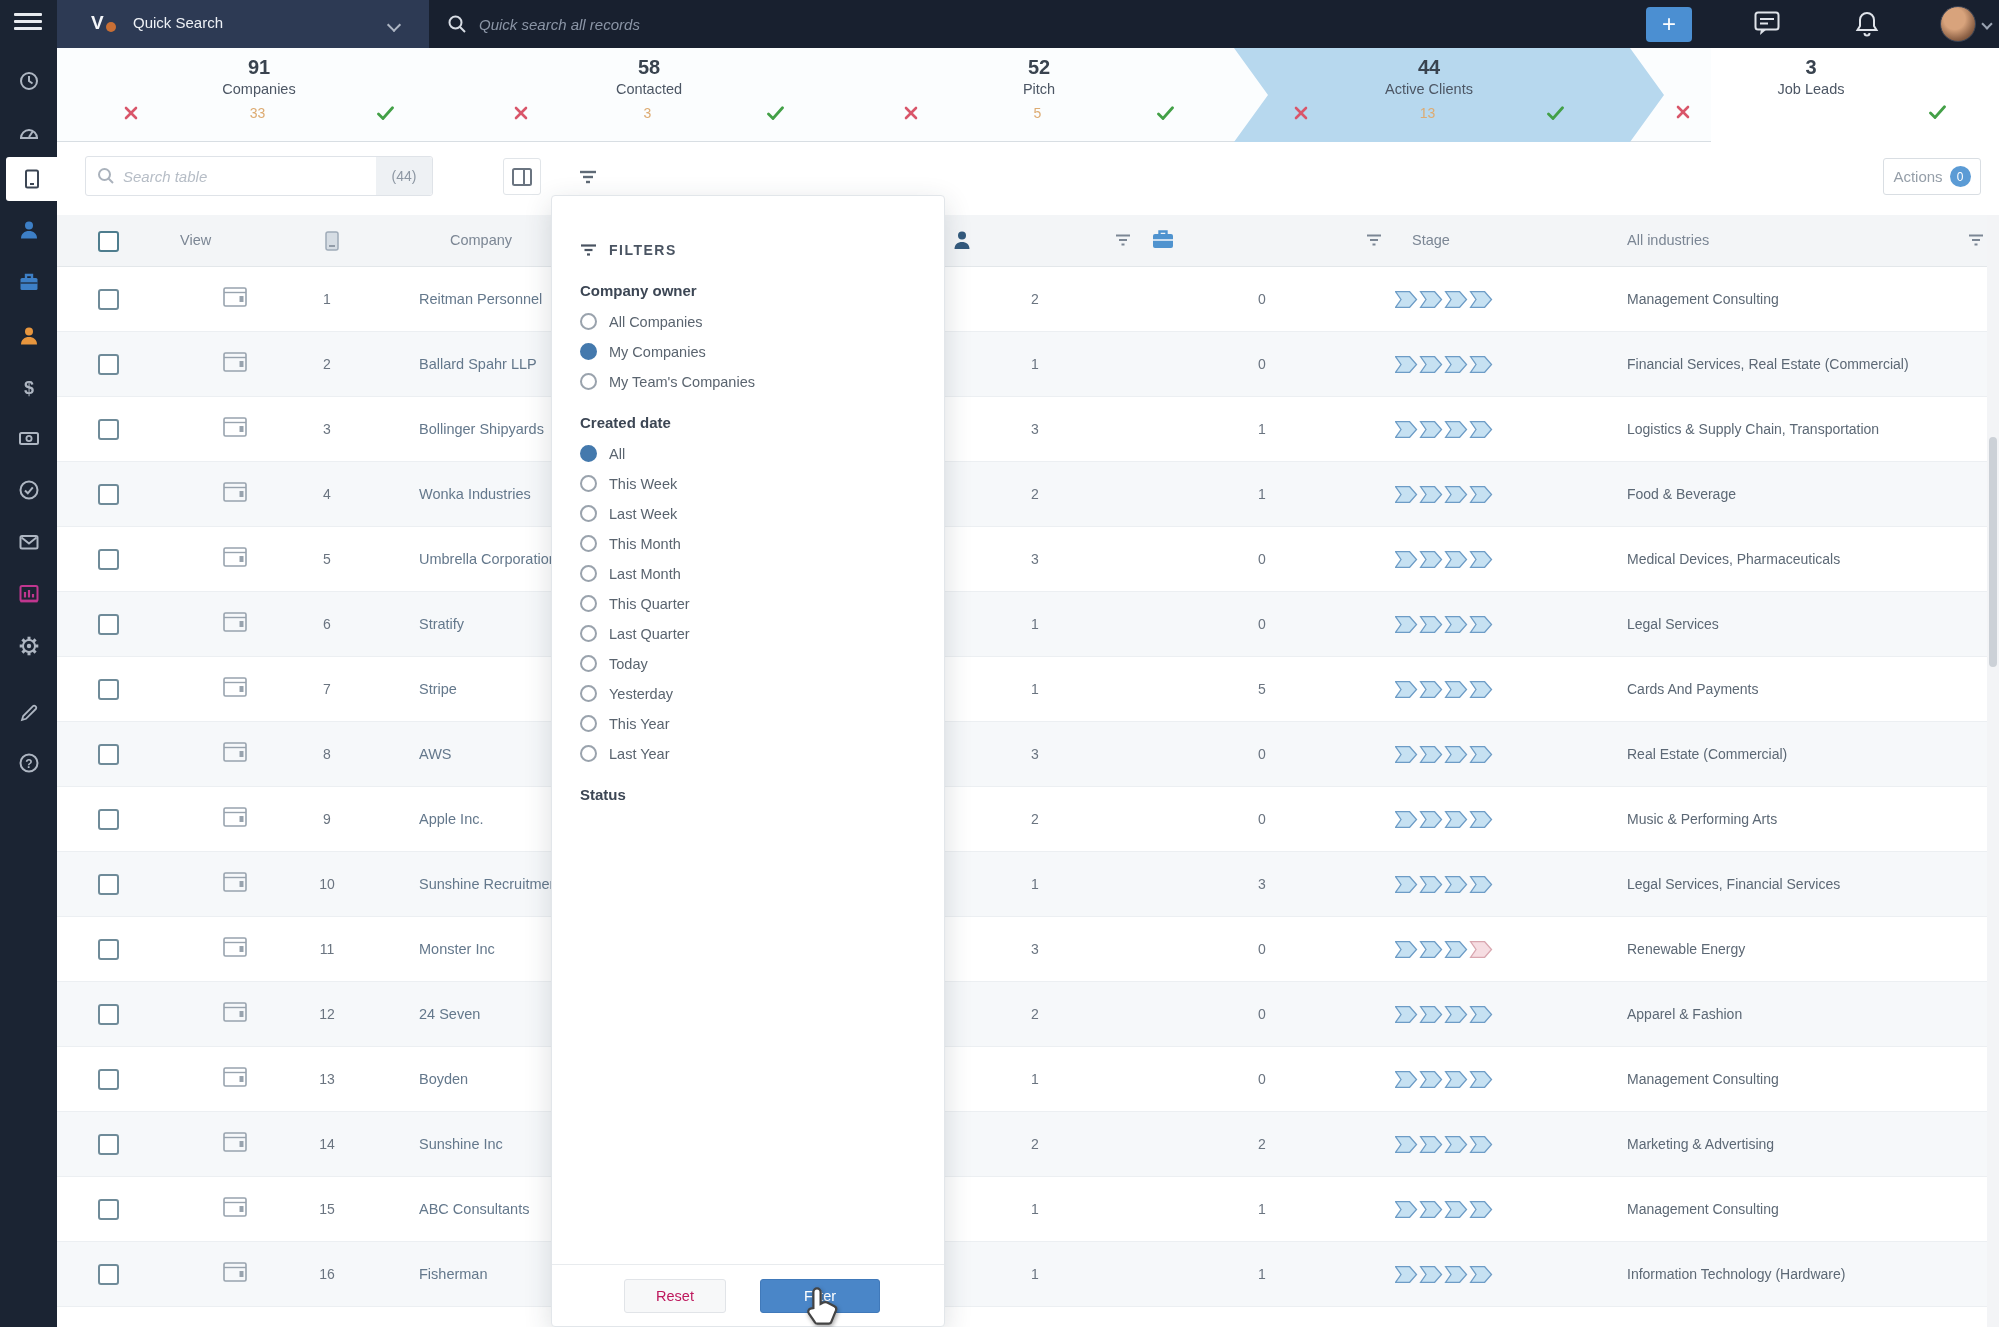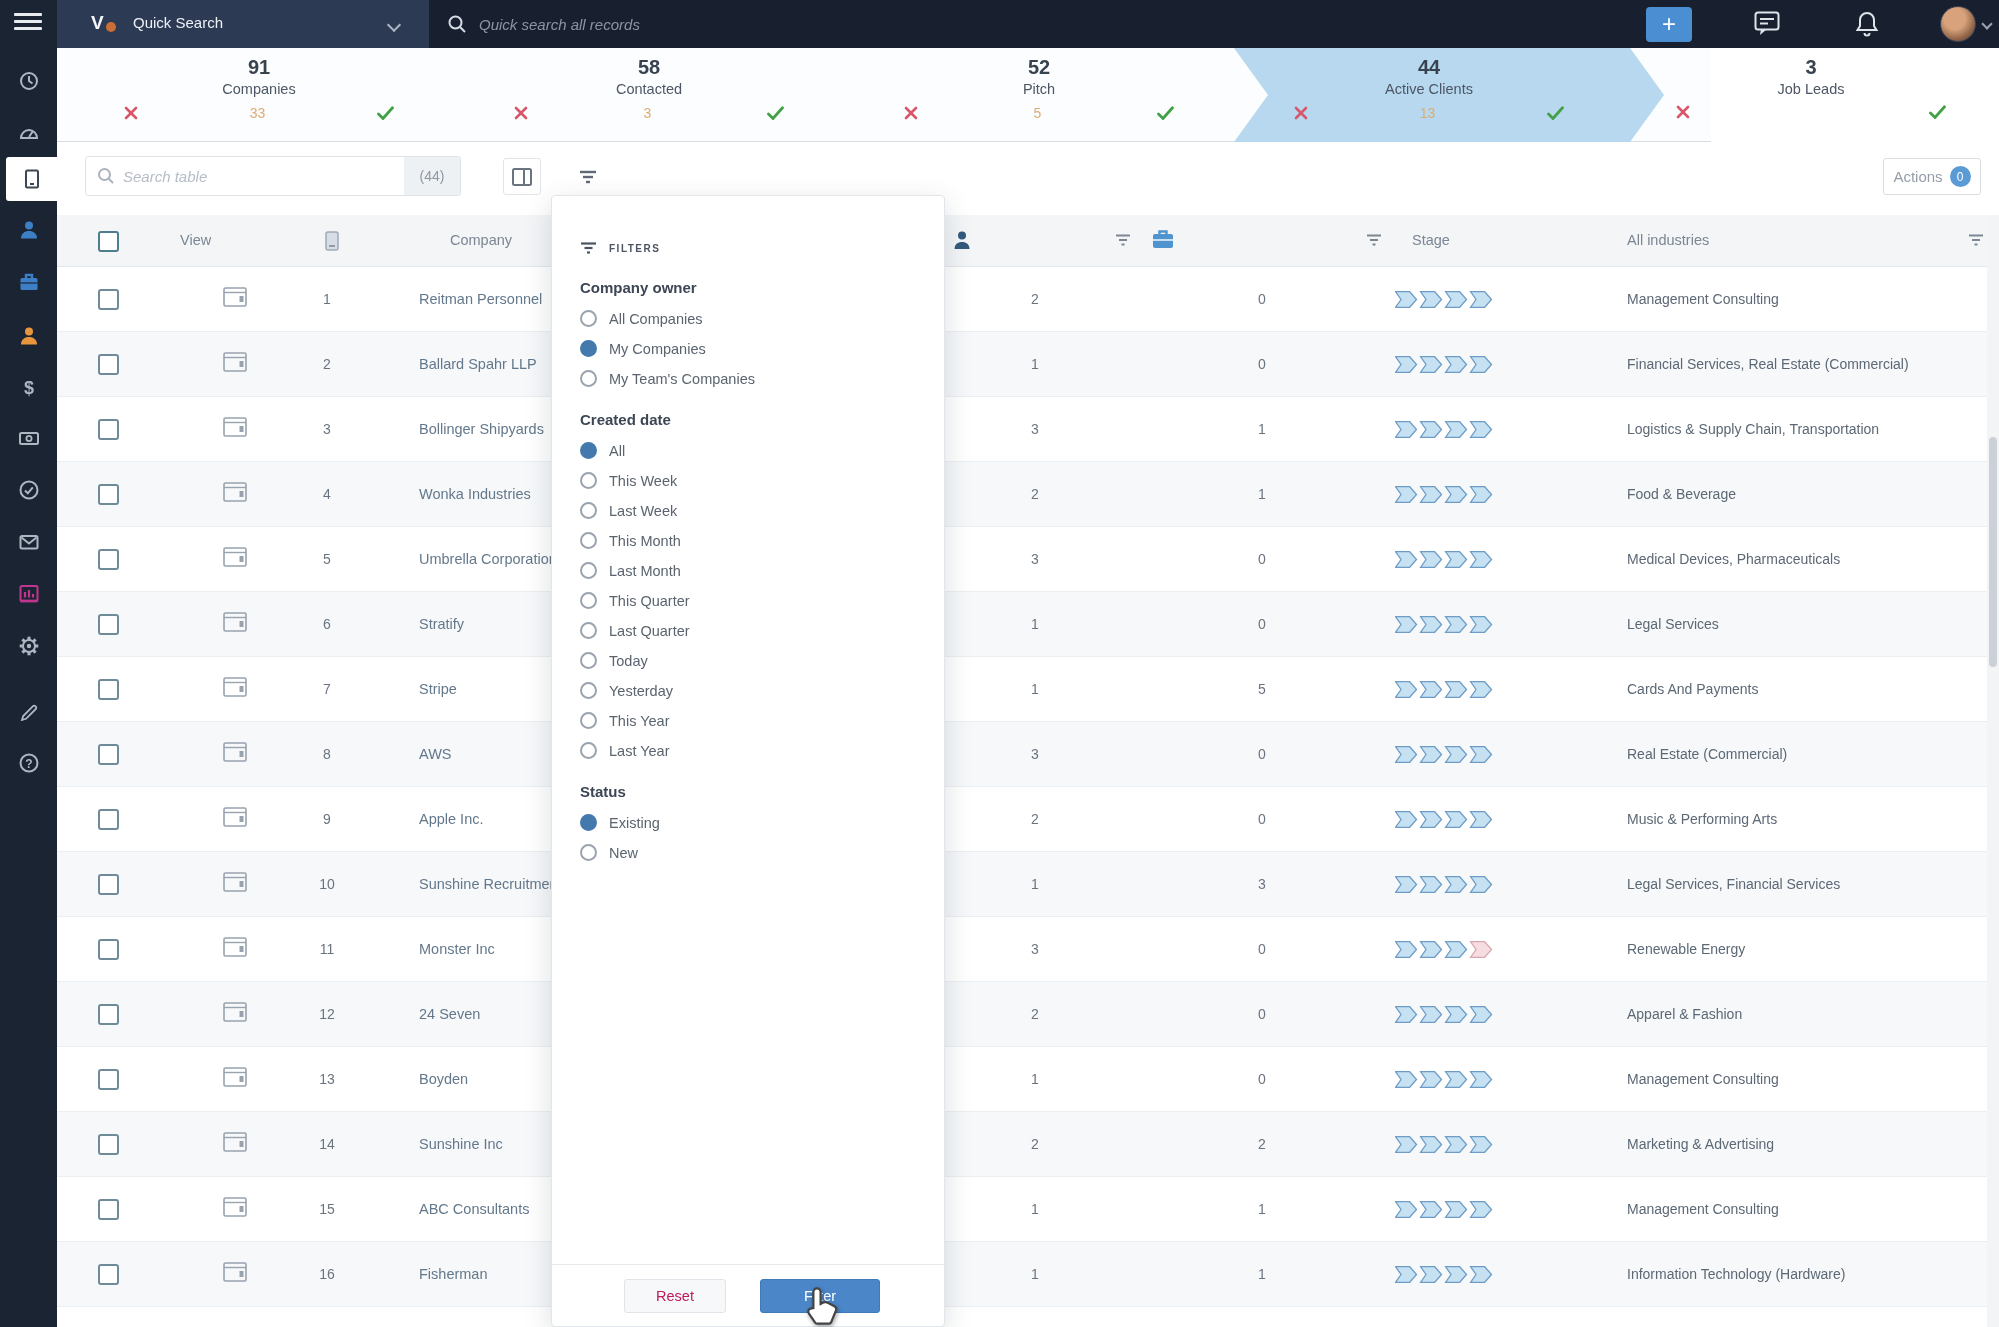--- a/index.html
+++ b/index.html
@@ -36,21 +36,21 @@
   .stage-active-shape { position:absolute; left:1177px; top:0; width:430px; height:94px; background:#b7d8ee;
       clip-path:polygon(0 0, calc(100% - 34px) 0, 100% 50%, calc(100% - 34px) 100%, 0 100%, 34px 50%); }
   .stage { position:absolute; top:0; width:360px; height:94px; text-align:center; cursor:pointer; }
   .stage-count { margin-top:8px; font-size:20px; font-weight:700; color:#39434f; }
   .stage-label { font-size:14.5px; color:#4c5664; margin-top:2px; }
   .stage-marks { width:270px; margin:8px auto 0; display:flex; justify-content:space-between; align-items:center; }
   .stage-sub { font-size:14px; color:#ddab72; min-width:30px; }
 
   
   .toolbar { position:absolute; left:57px; top:142px; width:1942px; height:73px; background:#fff; }
-  .tsearch { position:absolute; left:28px; top:14px; width:376px; height:40px; border:1px solid #dfe3e8; border-radius:3px; background:#fff; display:flex; align-items:center; }
+  .tsearch { position:absolute; left:28px; top:14px; width:348px; height:40px; border:1px solid #dfe3e8; border-radius:3px; background:#fff; display:flex; align-items:center; }
   .tsearch input { border:none; outline:none; flex:1; font-size:15px; font-style:italic; color:#5a6470; margin-left:8px; }
   .tsearch input::placeholder { color:#b6bdc6; font-style:italic; }
   .chip { width:56px; height:38px; background:#eef1f4; color:#8d97a3; font-size:14px; display:flex; align-items:center; justify-content:center; border-radius:0 3px 3px 0; }
   .icon-btn { position:absolute; top:16px; width:38px; height:37px; border:1px solid #e1e5e9; border-radius:3px; background:#fff; display:flex; align-items:center; justify-content:center; cursor:pointer; }
   .icon-btn.flat { border-color:transparent; }
   .actions-btn { position:absolute; left:1826px; top:16px; width:98px; height:37px; border:1px solid #d9dee3; border-radius:3px; background:#fff; display:flex; align-items:center; justify-content:center; gap:7px; cursor:pointer; }
   .actions-btn span.lbl { color:#959ea8; font-size:15px; }
   .badge { width:21px; height:21px; border-radius:50%; background:#5b9bd5; color:#fff; font-size:12px; display:flex; align-items:center; justify-content:center; }
 
   
@@ -73,21 +73,21 @@
   .panel { position:absolute; left:551px; top:195px; width:394px; height:1132px; background:#fff;
            border:1px solid #e2e6ea; border-radius:4px; box-shadow:0 8px 28px rgba(40,50,60,.16); z-index:20; padding:24px 28px 0; }
   .pv-row { display:flex; align-items:center; height:34px; }
   .pv-label { font-size:13.5px; font-weight:700; color:#3f4a57; letter-spacing:.4px; }
   .toggle { margin-left:auto; display:flex; }
   .btn-on { width:76px; height:33px; background:#4180c0; border:1px solid #3a74b0; color:#fff; font-size:14.5px; font-weight:700;
             display:flex; align-items:center; justify-content:center; cursor:pointer; }
   .btn-off { width:74px; height:33px; background:#fff; border:1px solid #c8cdd3; border-left:none; color:#7a8591; font-size:14.5px;
              display:flex; align-items:center; justify-content:center; cursor:pointer; }
   .filters-row { margin-top:22px; display:flex; align-items:center; gap:12px; }
-  .filters-lbl { font-size:10px; font-weight:700; letter-spacing:1.5px; color:#4a5462; }
+  .filters-lbl { font-size:14px; font-weight:700; letter-spacing:1.5px; color:#4a5462; }
   .sec-title { font-size:15px; font-weight:700; color:#3c4654; margin-top:24px; margin-bottom:14px; }
   .opt { display:flex; align-items:center; gap:12px; margin-bottom:13px; cursor:pointer; }
   .radio { width:17px; height:17px; border:2px solid #9aa3ad; border-radius:50%; background:#fff; flex:0 0 17px; }
   .radio.sel { background:#4479ad; border-color:#4479ad; }
   .opt span.t { font-size:14.5px; color:#5a646f; }
   .panel-foot { position:absolute; left:0; bottom:0; width:100%; height:62px; border-top:1px solid #e8ebee; display:flex; align-items:center; gap:34px; padding-left:72px; }
   .btn-reset { width:102px; height:34px; background:#f7f8f9; border:1px solid #e1e4e8; border-radius:3px; color:#be185d; font-size:14.5px;
                display:flex; align-items:center; justify-content:center; cursor:pointer; }
   .btn-filter { width:120px; height:34px; background:#4a86c8; border:1px solid #4079ba; border-radius:3px; color:#fff; font-size:14.5px;
                 display:flex; align-items:center; justify-content:center; cursor:pointer; }
@@ -761,30 +761,20 @@
     <span class="t">This Year</span>
   </div>
             <div class="opt">
     <span class="radio"></span>
     <span class="t">Last Year</span>
   </div>
           </div>
   </div>
         <div>
     <div class="sec-title">Status</div>
-    <div class="opts">
-            <div class="opt">
-    <span class="radio sel"></span>
-    <span class="t">Existing</span>
-  </div>
-            <div class="opt">
-    <span class="radio"></span>
-    <span class="t">New</span>
-  </div>
-          </div>
   </div>
       </div>
     <div class="panel-foot">
       <div class="btn-reset">Reset</div>
       <div class="btn-filter">Filter</div>
     </div>
   </div>
 
   <div class="scroll-track">
       <div class="scroll-thumb"></div>

